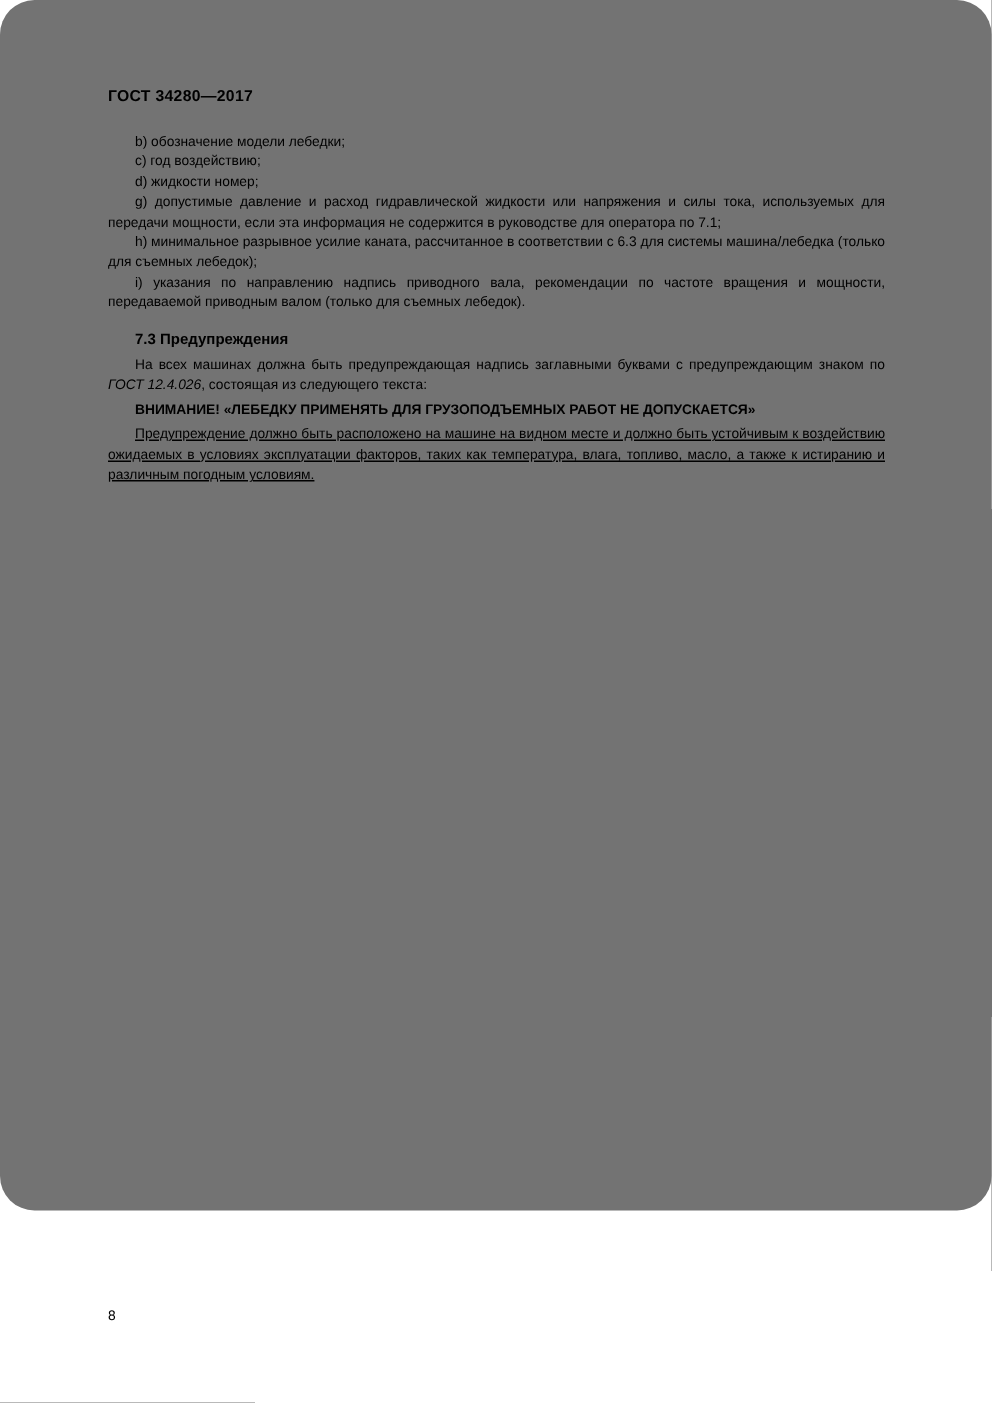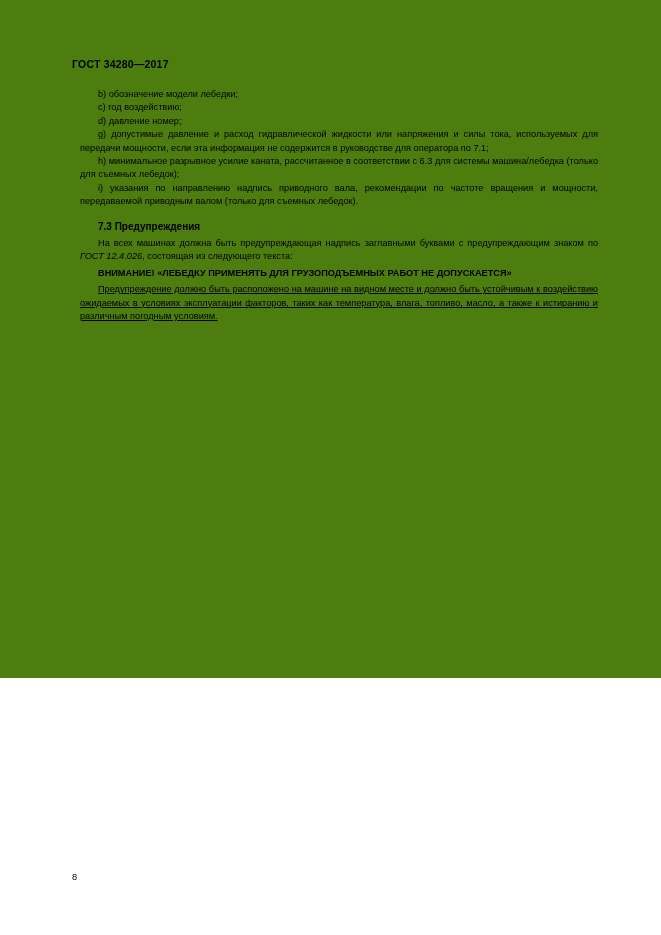--- a/index.html
+++ b/index.html
@@ -12,35 +12,36 @@
     background: #ffffff;
     font-family: "Liberation Sans", sans-serif;
     color: #000000;
     position: relative;
     overflow: hidden;
   }
   .page {
     position: absolute;
     top: 0; left: 0;
     width: 661px;
-    height: 678px;
-    background: #4d7c0f;
+    height: 807px;
+    background: #737373;
+    border-radius: 23px;
   }
   .header {
     position: absolute;
     top: 58px;
     left: 72px;
     font-size: 10.5px;
     font-weight: bold;
     letter-spacing: 0.2px;
   }
   .content {
     position: absolute;
     top: 88px;
-    left: 80px;
+    left: 72px;
     width: 518px;
     font-size: 9.2px;
     line-height: 13.4px;
     text-align: justify;
   }
   .content p {
     margin: 0;
     padding: 0;
   }
   .indent {
@@ -76,21 +77,21 @@
 <body>
 
 <div class="page">
 
   <div class="header">ГОСТ 34280—2017</div>
 
   <div class="content">
 
     <p class="indent">b) обозначение модели лебедки;</p>
     <p class="indent">c) год воздействию;</p>
-    <p class="indent">d) давление номер;</p>
+    <p class="indent">d) жидкости номер;</p>
     <p class="indent">g) допустимые давление и расход гидравлической жидкости или напряжения и силы тока, используемых для передачи мощности, если эта информация не содержится в руководстве для оператора по 7.1;</p>
     <p class="indent">h) минимальное разрывное усилие каната, рассчитанное в соответствии с 6.3 для системы машина/лебедка (только для съемных лебедок);</p>
     <p class="indent">i) указания по направлению надпись приводного вала, рекомендации по частоте вращения и мощности, передаваемой приводным валом (только для съемных лебедок).</p>
 
     <p class="section-head">7.3 Предупреждения</p>
 
     <p class="indent"><span>На всех машинах должна быть предупреждающая надпись заглавными буквами с предупреждающим знаком по </span><span class="italic">ГОСТ 12.4.026</span><span>, состоящая из следующего текста:</span></p>
 
     <p class="warning">ВНИМАНИЕ! «ЛЕБЕДКУ ПРИМЕНЯТЬ ДЛЯ ГРУЗОПОДЪЕМНЫХ РАБОТ НЕ ДОПУСКАЕТСЯ»</p>
 

